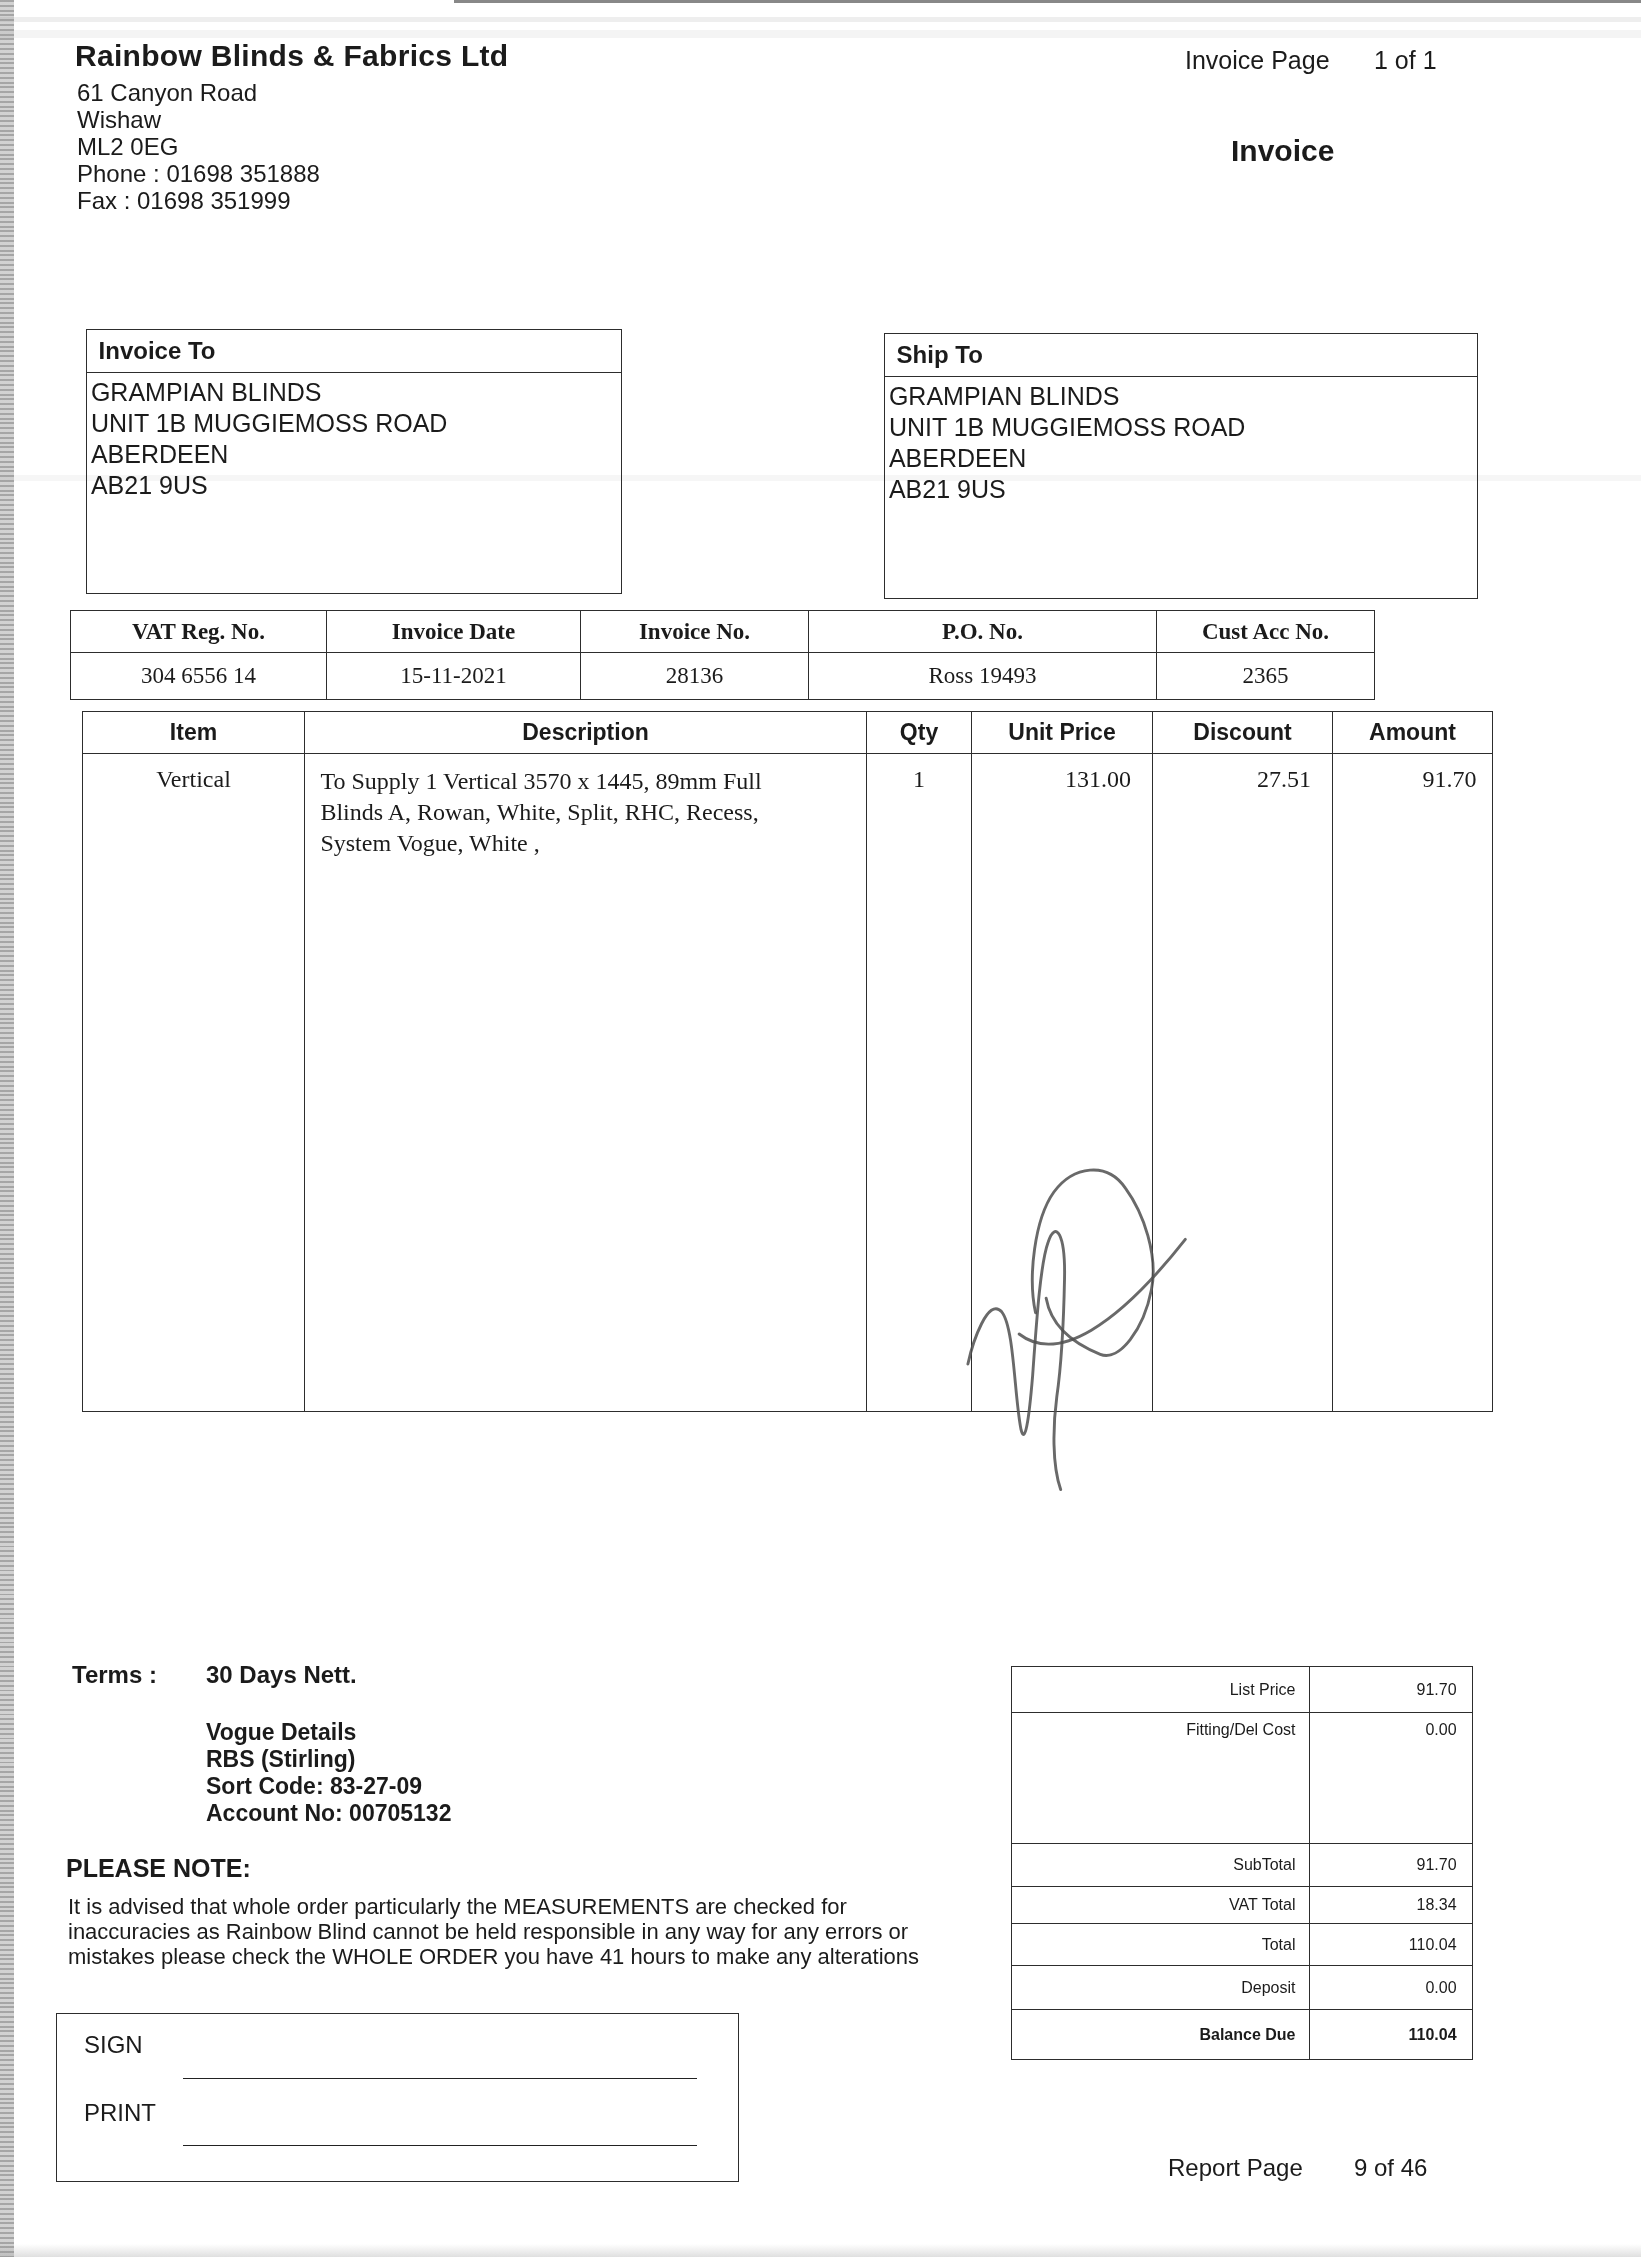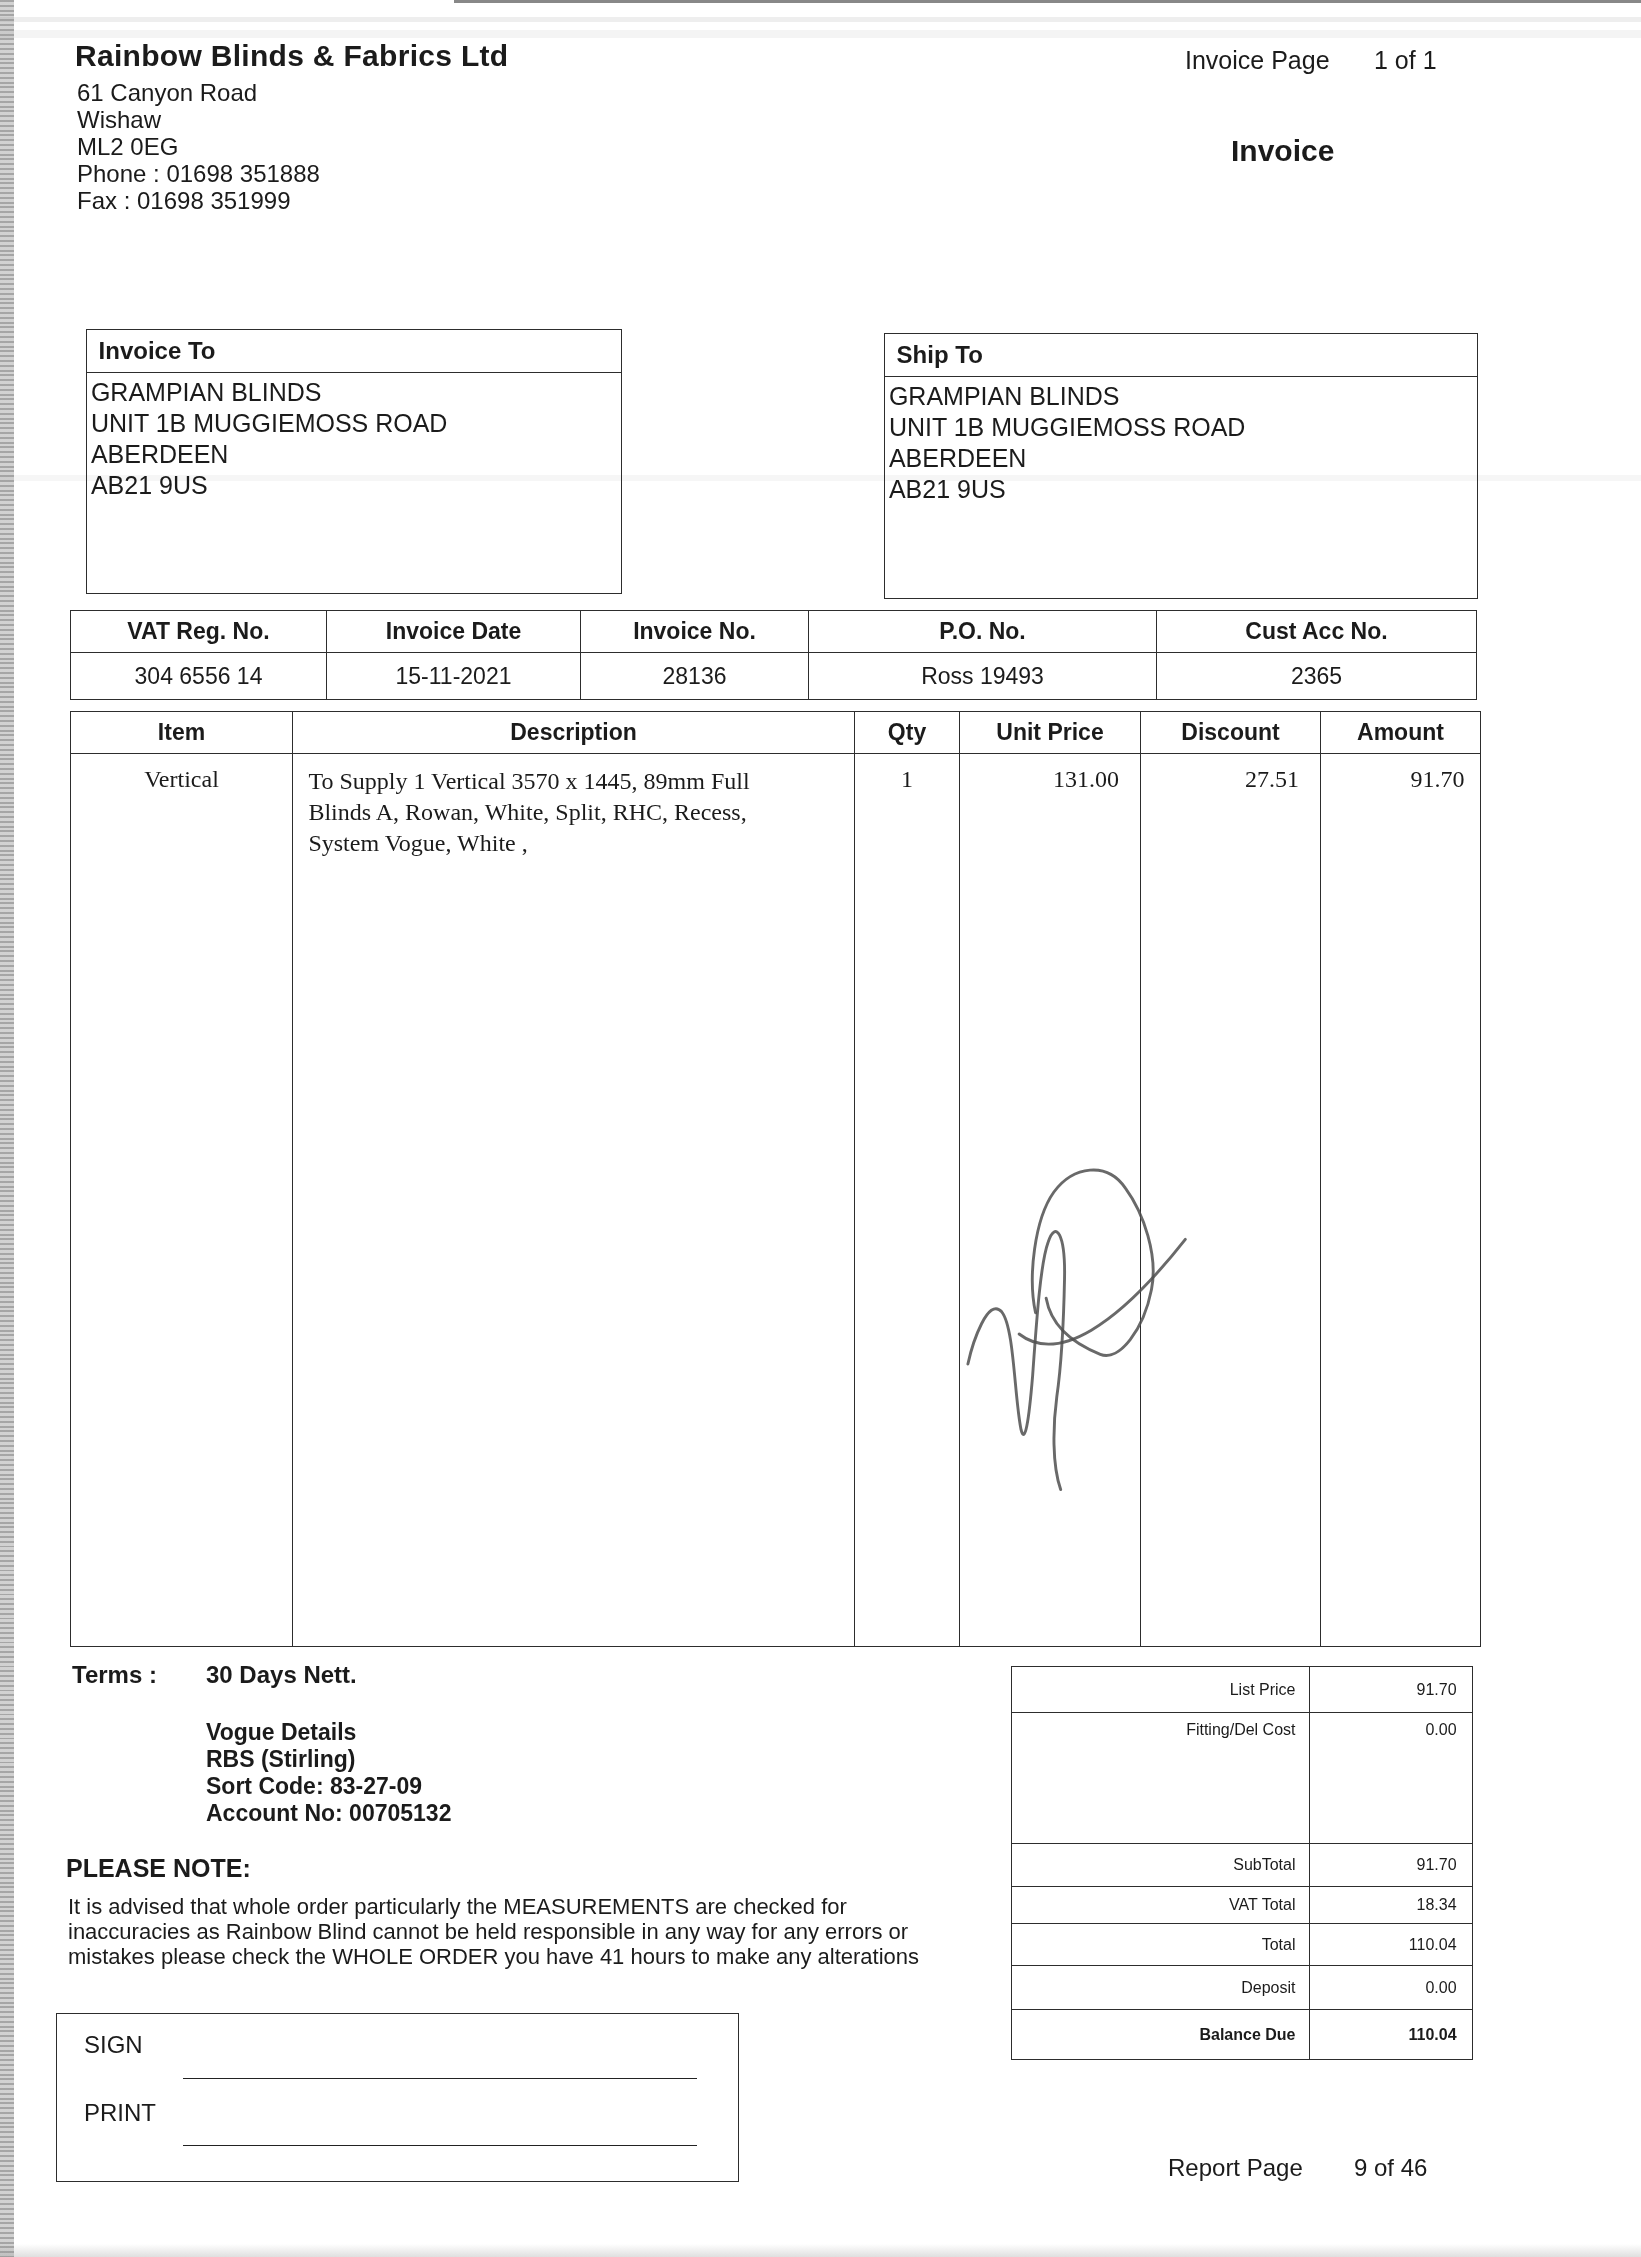--- a/index.html
+++ b/index.html
@@ -27,29 +27,29 @@
 
   
   .addr-box{position:absolute;border:1.9px solid #2d2d2d;box-sizing:border-box;}
   .addr-head{height:42px;border-bottom:1.9px solid #2d2d2d;display:flex;align-items:center;
       padding-left:11.6px;font-size:24px;font-weight:bold;}
   .addr-lines{font-size:25px;line-height:31px;padding:3.9px 0 0 3.9px;}
   #invoice-to{left:86px;top:329px;width:536px;height:265px;}
   #ship-to{left:884px;top:333px;width:594px;height:266px;}
 
   
-  .meta-table{left:70px;top:610px;width:1407px;height:90px;border:1.9px solid #2d2d2d;box-sizing:border-box;
-      display:grid;grid-template-columns:256px 254px 228px 348px 1fr;grid-template-rows:42px 1fr;}
+  .meta-table{left:70px;top:610px;width:1305px;height:90px;border:1.9px solid #2d2d2d;box-sizing:border-box;
+      display:grid;grid-template-columns:256px 254px 228px 348px 1fr;grid-template-rows:42px 1fr;font-family:Liberation Serif, serif;}
   .meta-table div{display:flex;align-items:center;justify-content:center;box-sizing:border-box;}
   .meta-h{font-size:23px;font-weight:bold;border-bottom:1.9px solid #2d2d2d;}
   .meta-c{font-size:23px;}
   .br{border-right:1.9px solid #2d2d2d;}
 
   
-  .items-table{left:70px;top:711px;width:1411px;height:936px;border:1.9px solid #2d2d2d;box-sizing:border-box;
+  .items-table{left:82px;top:711px;width:1411px;height:701px;border:1.9px solid #2d2d2d;box-sizing:border-box;
       display:grid;grid-template-columns:222px 562px 105px 181px 180px 1fr;grid-template-rows:42px 1fr;}
   .items-table > div{box-sizing:border-box;}
   .it-h{font-size:23px;font-weight:bold;display:flex;align-items:center;justify-content:center;
       border-bottom:1.9px solid #2d2d2d;}
   .it-c{font-size:24px;font-family:Liberation Serif, serif;}
   .cell-item{text-align:center;padding-top:11.6px;}
   .cell-desc{padding:11.6px 58px 0 15.4px;line-height:31px;}
   .cell-qty{text-align:center;padding-top:11.6px;}
   .cell-num{text-align:right;padding:11.6px 21px 0 0;}
   .cell-amt{text-align:right;padding:11.6px 15.4px 0 0;}

